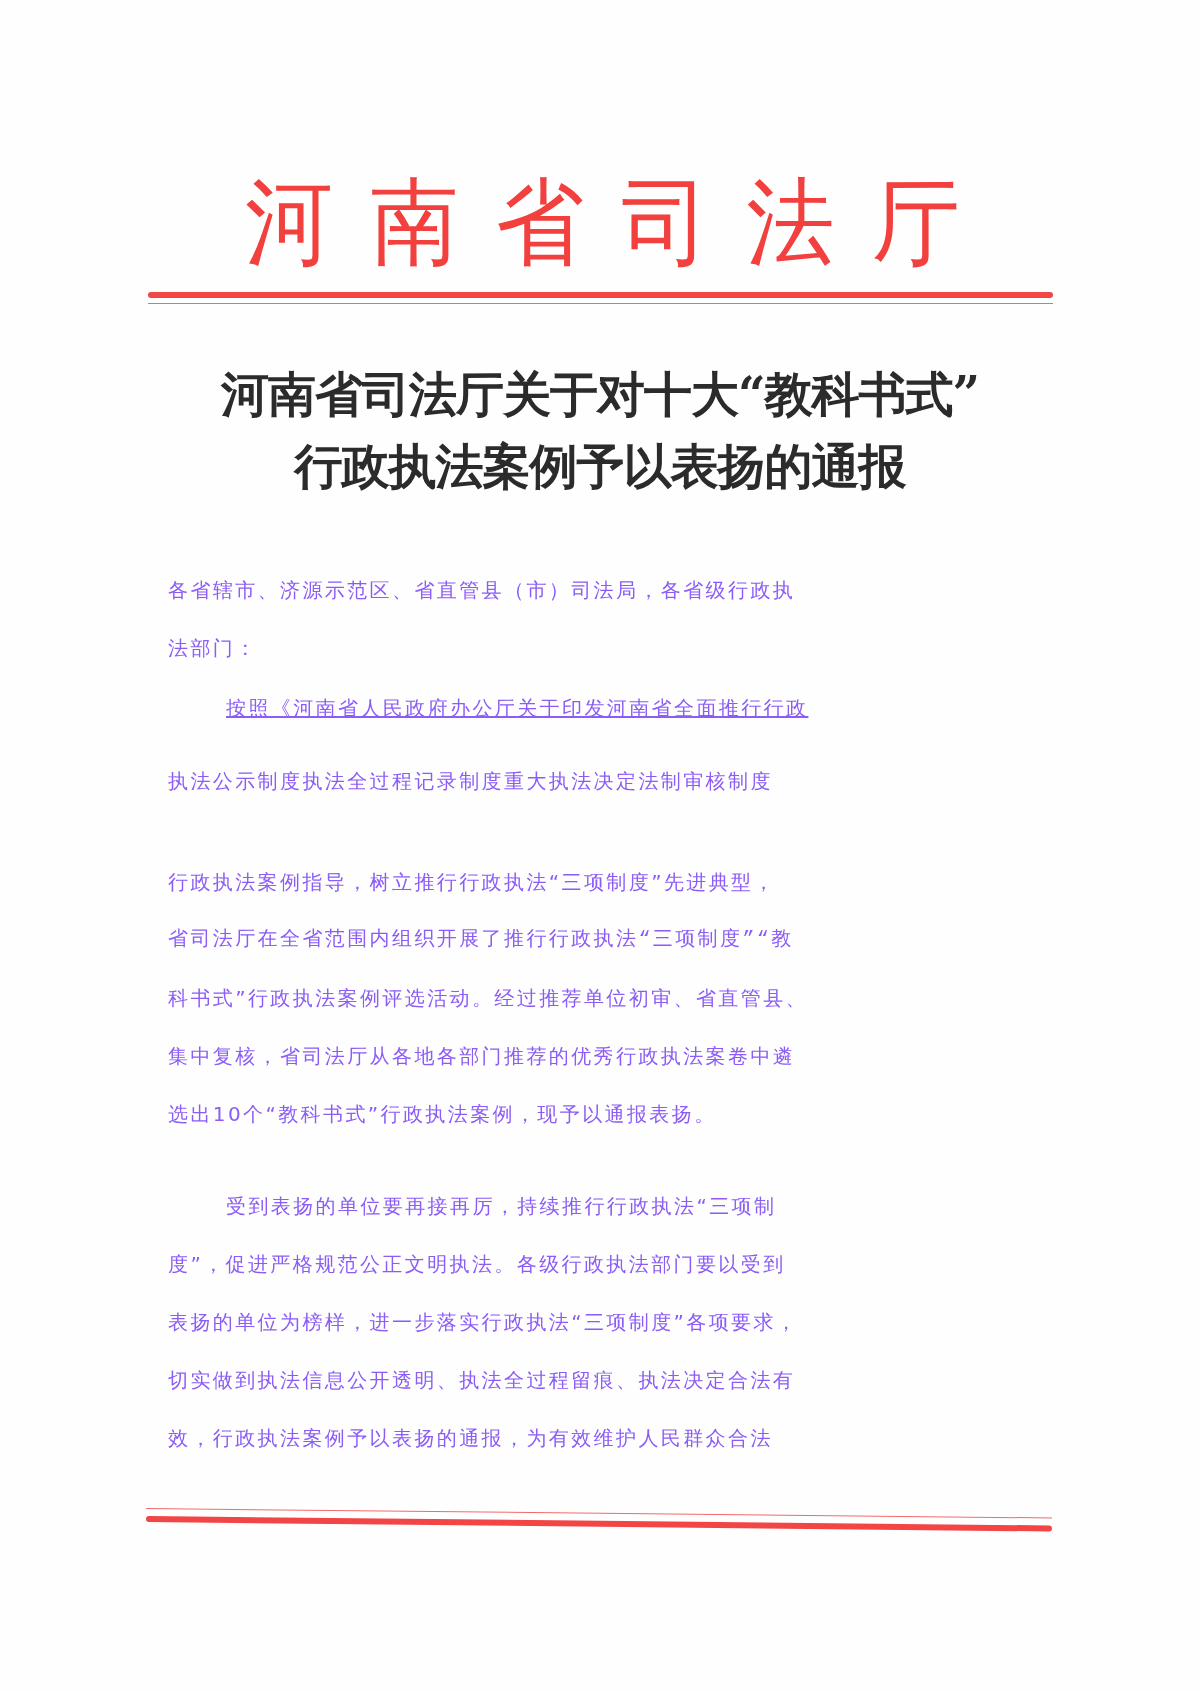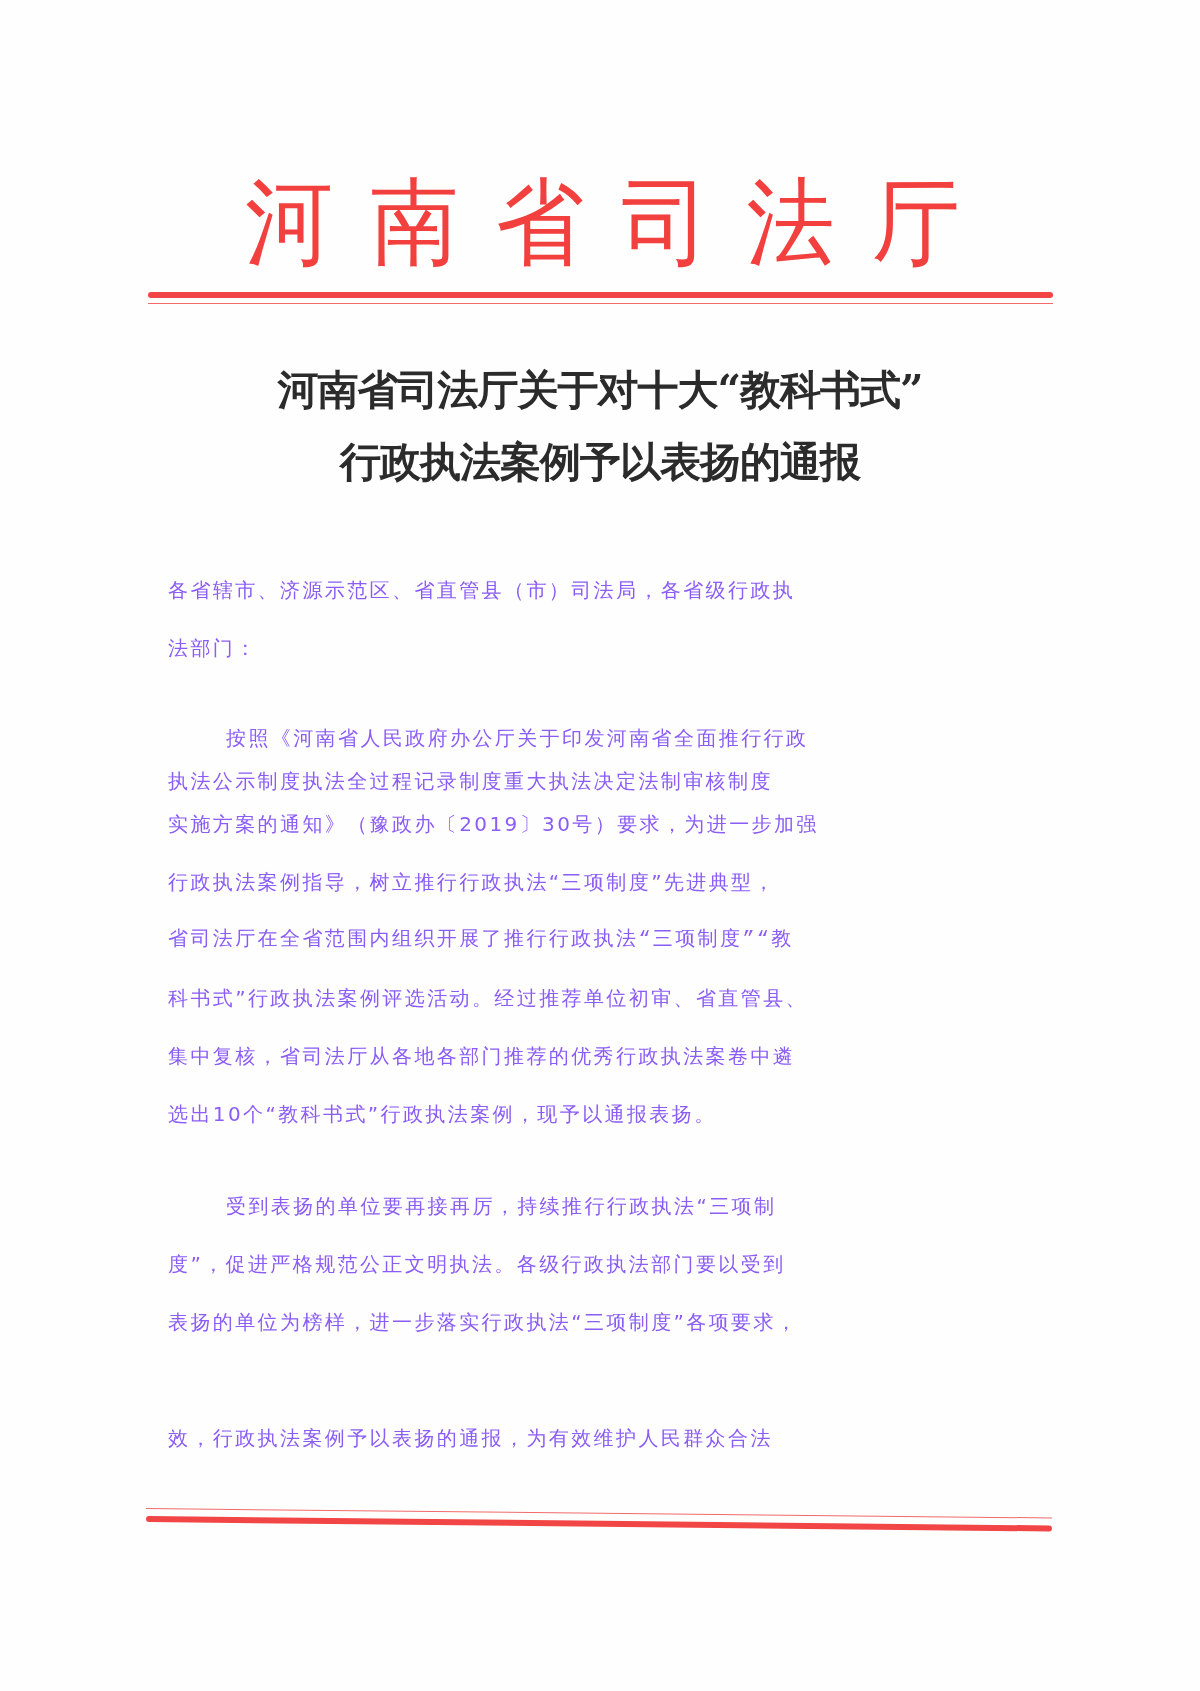--- a/index.html
+++ b/index.html
@@ -58,21 +58,21 @@
       height: 1px;
       background: #f26a6a;
     }
     .doc-title {
       position: absolute;
       left: 150px;
       width: 900px;
       text-align: center;
       font-family: "DejaVu Serif", "Liberation Serif", serif;
       font-weight: bold;
-      font-size: 41px;
+      font-size: 48px;
       color: #2b2b2b;
       letter-spacing: -1px;
       line-height: 1;
     }
     .doc-title.l1 { top: 370px; }
     .doc-title.l2 { top: 442px; }
     .body-text {
       position: absolute;
       left: 168px;
       width: 900px;
@@ -120,29 +120,29 @@
   </div>
 
   <div class="rule-top-thick"></div>
   <div class="rule-top-thin"></div>
 
   <div class="doc-title l1">河南省司法厅关于对十大“教科书式”</div>
   <div class="doc-title l2">行政执法案例予以表扬的通报</div>
 
   <div class="body-text" style="top:580px;">各省辖市、济源示范区、省直管县（市）司法局，各省级行政执</div>
   <div class="body-text" style="top:638px;">法部门：</div>
-  <div class="body-text" style="top:728px; left:226px;">按照《河南省人民政府办公厅关于印发河南省全面推行行政</div>
+  <div class="body-text" style="top:698px; left:226px;text-decoration:underline;">按照《河南省人民政府办公厅关于印发河南省全面推行行政</div>
   <div class="body-text" style="top:771px;">执法公示制度执法全过程记录制度重大执法决定法制审核制度</div>
-  <div class="body-text" style="top:814px;">实施方案的通知》（豫政办〔2019〕30号）要求，为进一步加强</div>
   <div class="body-text" style="top:872px;">行政执法案例指导，树立推行行政执法“三项制度”先进典型，</div>
   <div class="body-text" style="top:930px;font-family:Liberation Mono, monospace;">省司法厅在全省范围内组织开展了推行行政执法“三项制度”“教</div>
   <div class="body-text" style="top:988px;">科书式”行政执法案例评选活动。经过推荐单位初审、省直管县、</div>
   <div class="body-text" style="top:1046px;">集中复核，省司法厅从各地各部门推荐的优秀行政执法案卷中遴</div>
   <div class="body-text" style="top:1104px;">选出10个“教科书式”行政执法案例，现予以通报表扬。</div>
   <div class="body-text" style="top:1196px; left:226px;">受到表扬的单位要再接再厉，持续推行行政执法“三项制</div>
   <div class="body-text" style="top:1254px;">度”，促进严格规范公正文明执法。各级行政执法部门要以受到</div>
   <div class="body-text" style="top:1312px;">表扬的单位为榜样，进一步落实行政执法“三项制度”各项要求，</div>
+  <div class="body-text" style="top:1370px;">切实做到执法信息公开透明、执法全过程留痕、执法决定合法有</div>
   <div class="body-text" style="top:1428px;">效，行政执法案例予以表扬的通报，为有效维护人民群众合法</div>
 
   <div class="rule-bot-thin"></div>
   <div class="rule-bot-thick"></div>
 
 </div>
 
 </body></html>

